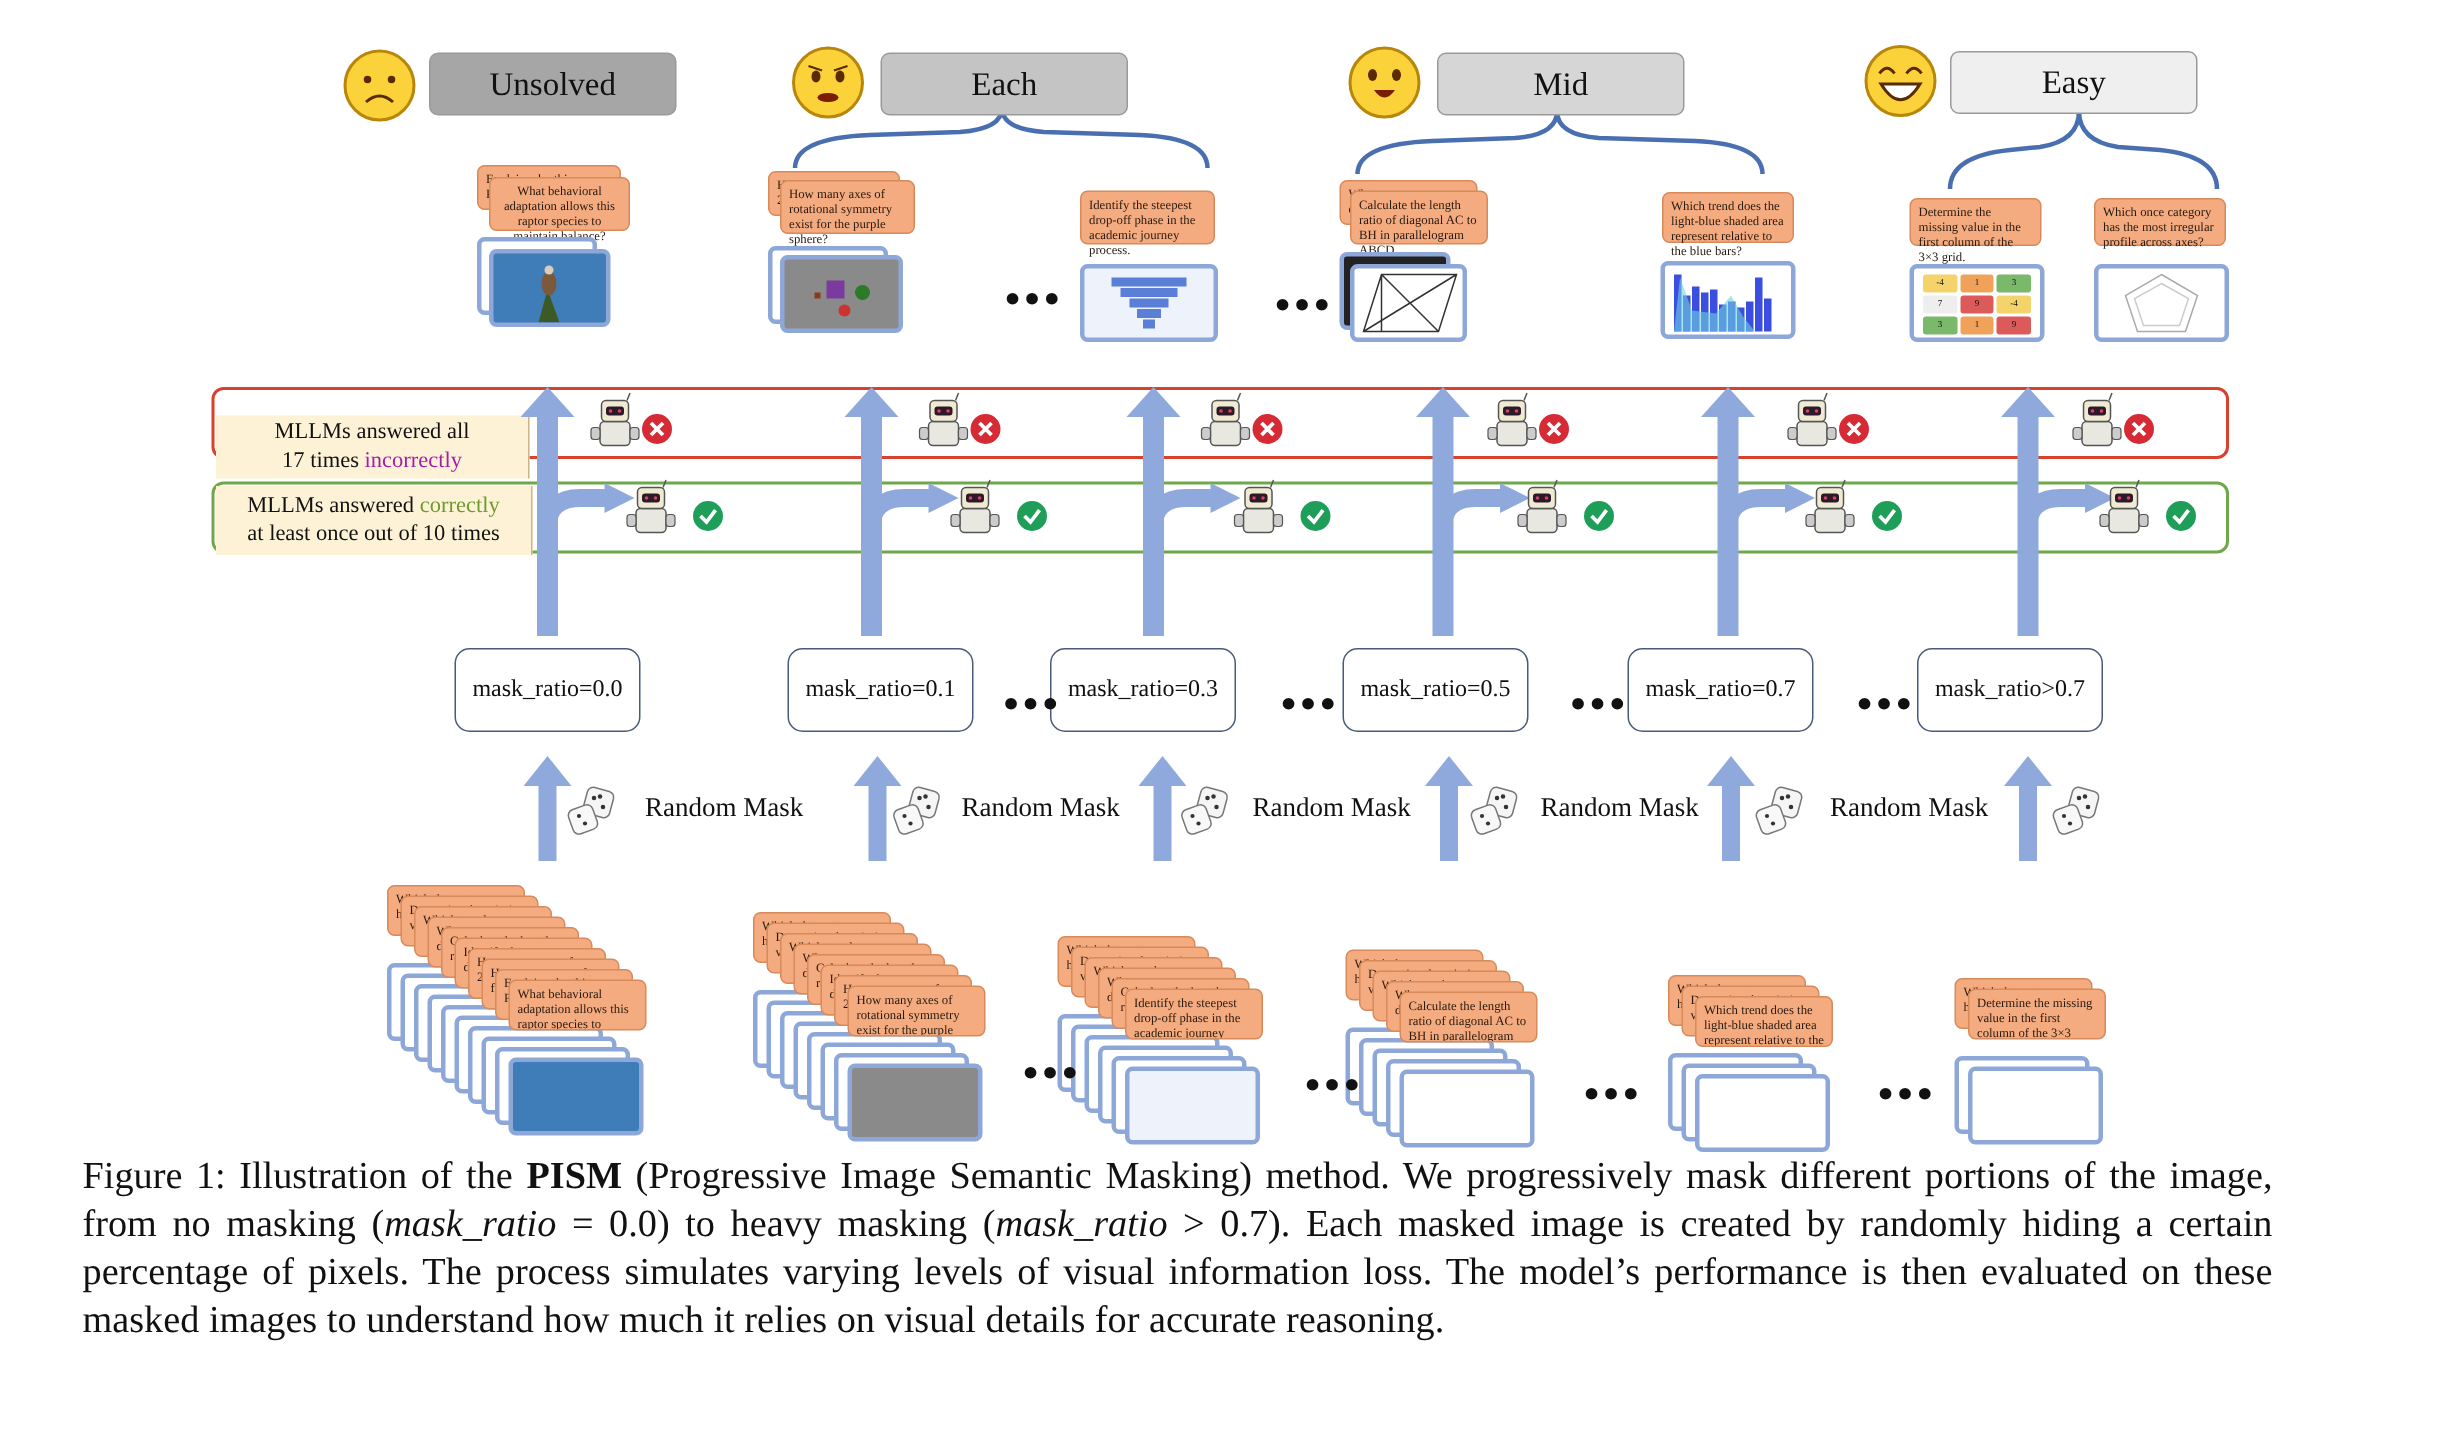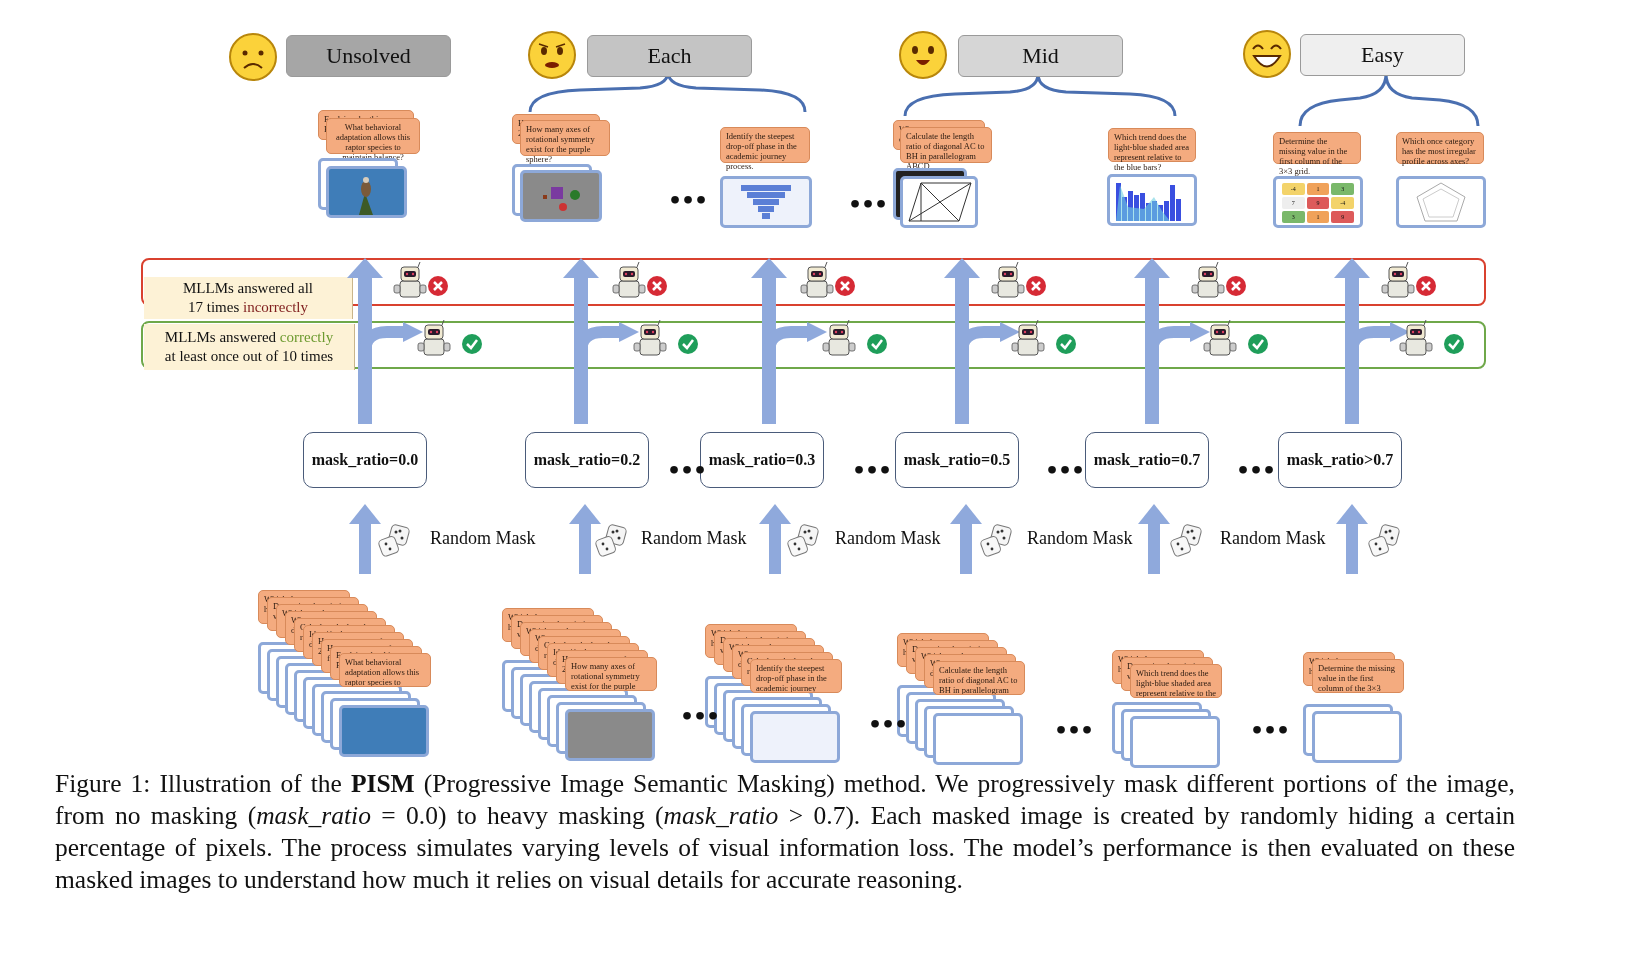--- a/index.html
+++ b/index.html
@@ -15,25 +15,25 @@
   
   .qcard { position: absolute; background: #f4ab7f; border: 1px solid #d88a5a; border-radius: 5px;
            font-size: 8.5px; line-height: 10px; padding: 3px 5px; box-sizing: border-box; color: #2a1a10; }
   .imgframe { position: absolute; background: #ffffff; border: 3px solid #8da8d8; border-radius: 5px; box-sizing: border-box; overflow: hidden; }
 
   
   .band { position: absolute; border-radius: 8px; box-sizing: border-box; }
   .band-label { position: absolute; background: #fdf2d6; border-right: 1px solid #c9b58a;
                 display: flex; flex-direction: column; align-items: center; justify-content: center;
                 font-size: 15px; line-height: 19px; text-align: center; }
-  .red-word { color: #7f1d1d; }
+  .red-word { color: #a21caf; }
   .green-word { color: #6c9a2f; }
 
   .ratio-box { position: absolute; width: 124px; height: 56px; border: 1.5px solid #4a5b7a; border-radius: 10px;
-               box-sizing: border-box; display: flex; align-items: center; justify-content: center; font-size: 16px; background: #fff; font-weight: bold; }
+               box-sizing: border-box; display: flex; align-items: center; justify-content: center; font-size: 16px; background: #fff; }
   .rm-label { position: absolute; font-size: 18px; font-family: Liberation Serif, serif; }
   .dots { position: absolute; font-size: 22px; font-weight: bold; letter-spacing: -1px; font-family: "DejaVu Sans", sans-serif; }
 
   .caption { position: absolute; left: 55px; top: 768px; width: 1460px; font-size: 25.5px; line-height: 32px; text-align: justify; }
   .caption b { font-weight: bold; }
   .caption i { font-style: italic; }
 </style>
 </head>
 <body>
 
@@ -411,21 +411,21 @@
       <path d="M1449,344 L1453,348 L1459,340" fill="none" stroke="#fff" stroke-width="2.5"></path>
     </g>
     <g>
       <rect x="1346" y="522" width="12" height="52" fill="#8fa9dc"></rect>
       <path d="M1336,524 L1352,504 L1368,524 Z" fill="#8fa9dc"></path>
     </g>
   </svg>
 
 <div id="ratio-row">
     <div class="ratio-box" style="left: 303px; top: 432px;">mask_ratio=0.0</div>
-    <div class="ratio-box" style="left: 525px; top: 432px;">mask_ratio=0.2</div>
+    <div class="ratio-box" style="left: 525px; top: 432px;">mask_ratio=0.1</div>
     <div class="ratio-box" style="left: 700px; top: 432px;">mask_ratio=0.3</div>
     <div class="ratio-box" style="left: 895px; top: 432px;">mask_ratio=0.5</div>
     <div class="ratio-box" style="left: 1085px; top: 432px;">mask_ratio=0.7</div>
     <div class="ratio-box" style="left: 1278px; top: 432px;">mask_ratio&gt;0.7</div>
     <div class="dots" style="left: 667px; top: 458px;">•••</div>
     <div class="dots" style="left: 852px; top: 458px;">•••</div>
     <div class="dots" style="left: 1045px; top: 458px;">•••</div>
     <div class="dots" style="left: 1236px; top: 458px;">•••</div>
   </div>
 <div id="rm-row">

